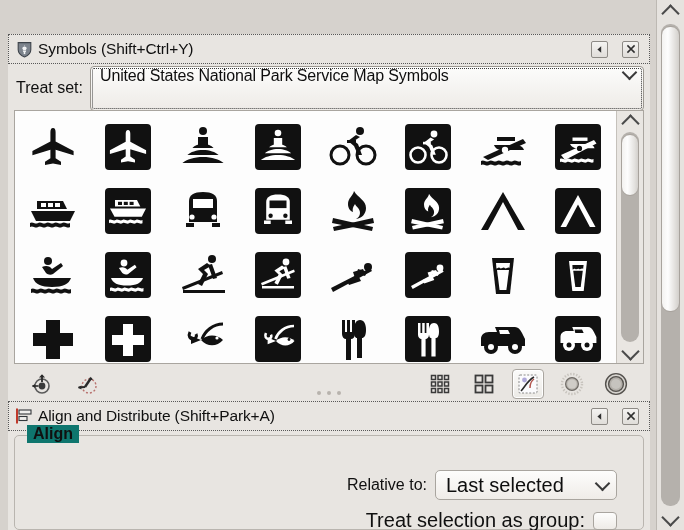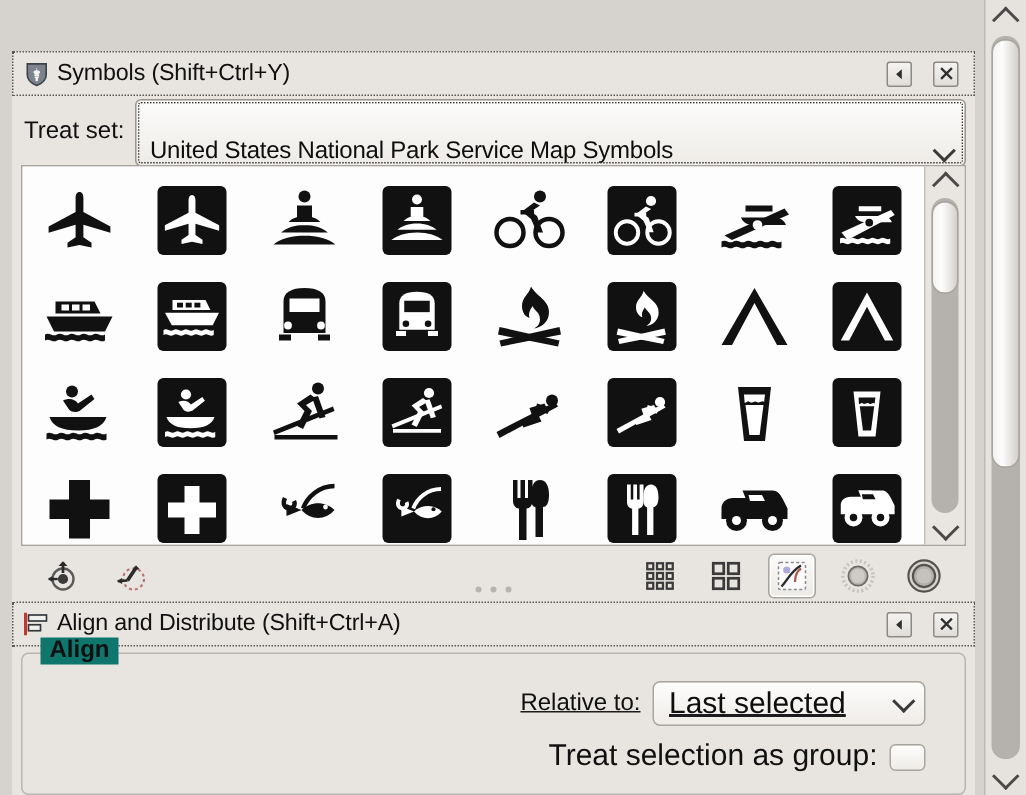--- a/index.html
+++ b/index.html
@@ -50,21 +50,21 @@
     display:flex;align-items:center;justify-content:center;}
 
   .dock-body{position:absolute;left:0;right:0;top:30px;bottom:0;padding:6px 6px 0 6px;
     box-sizing:border-box;}
 
   
   .setrow{display:flex;align-items:center;height:32px;margin:2px 0 6px 2px;}
   .setrow .lbl{font-size:16px;color:#101010;margin-right:7px;white-space:nowrap;}
   .combo{flex:1;height:45px;border:1px solid #9a968f;border-radius:4px;
     background:linear-gradient(#fcfcfb,#eeebe7);
-    display:flex;align-items:flex-end;padding:0 8px 0 9px;box-sizing:border-box;
+    display:flex;align-items:flex-start;padding:0 8px 0 9px;box-sizing:border-box;
     position:relative;}
   .combo.focus{outline:1px dotted #3a3a3a;outline-offset:-3px;}
   .combo .val{font-size:16px;color:#0e0e0e;white-space:nowrap;overflow:hidden;
     text-overflow:ellipsis;letter-spacing:-.15px;}
   .combo .arr{margin-left:auto;padding-left:8px;}
   .cchev{display:block;width:9px;height:9px;border-left:2px solid #3a3a3a;
     border-bottom:2px solid #3a3a3a;transform:rotate(-45deg);margin-bottom:4px;}
 
   
   .gridwrap{position:relative;height:254px;border:1px solid #a9a59f;
@@ -104,21 +104,21 @@
 
   
   .dock-align{top:401px;height:129px;}
   .align-body{position:absolute;left:0;right:0;top:30px;bottom:0;padding:4px 6px 0 6px;
     box-sizing:border-box;}
   .frame{position:relative;border:1px solid #b9b5af;border-radius:5px;
     background:#e8e5e1;height:100%;box-sizing:border-box;padding:12px 12px 0 12px;}
   .frame-legend{position:absolute;top:-11px;left:12px;background:#0f766e;
     padding:0 6px;font-size:16px;font-weight:bold;color:#101010;}
   .relrow{display:flex;align-items:center;justify-content:flex-end;
-    margin-top:6px;padding-right:14px;text-decoration:underline;}
+    margin-top:22px;padding-right:14px;}
   .relrow .lbl{font-size:16px;color:#101010;margin-right:8px;white-space:nowrap;}
   .combo2{width:182px;height:30px;border:1px solid #a9a59f;border-radius:5px;
     background:linear-gradient(#fdfdfc,#efece8);display:flex;align-items:center;
     padding:0 8px 0 10px;box-sizing:border-box;}
   .combo2 .val{font-size:20px;color:#0e0e0e;white-space:nowrap;}
   .combo2 .arr{margin-left:auto;padding-left:6px;}
   .grouprow{display:flex;align-items:center;justify-content:flex-end;
     margin-top:9px;padding-right:14px;gap:8px;}
   .grouprow .lbl{font-size:20px;color:#101010;white-space:nowrap;}
   .chkbx{width:22px;height:16px;border:1px solid #a9a59f;border-radius:4px;
@@ -624,21 +624,21 @@
     <div class="dock dock-align">
 
       <div class="dock-title">
         <span class="t-ico">
           <svg width="18" height="18" viewBox="0 0 18 18">
             <rect x="1" y="1.5" width="2" height="15" fill="#c0392b"></rect>
             <rect x="4" y="3" width="12" height="4" fill="#f0efed" stroke="#33373b" stroke-width="1.1"></rect>
             <rect x="4" y="9.5" width="8" height="4" fill="#f0efed" stroke="#33373b" stroke-width="1.1"></rect>
           </svg>
         </span>
-        <span class="t-label">Align and Distribute (Shift+Ctrl+A)</span>
+        <span class="t-label">Align and Distribute (Shift+Park+A)</span>
         <span class="t-btns">
           <span class="t-btn">
             <svg width="9" height="9" viewBox="0 0 9 9">
               <path d="M6.2 1.2L2.4 4.5l3.8 3.3z" fill="#2f2f2f"></path>
             </svg>
           </span>
           <span class="t-btn">
             <svg width="10" height="10" viewBox="0 0 10 10">
               <path d="M1.4 1.4L8.6 8.6M8.6 1.4L1.4 8.6" stroke="#2f2f2f" stroke-width="1.5"></path>
             </svg>

